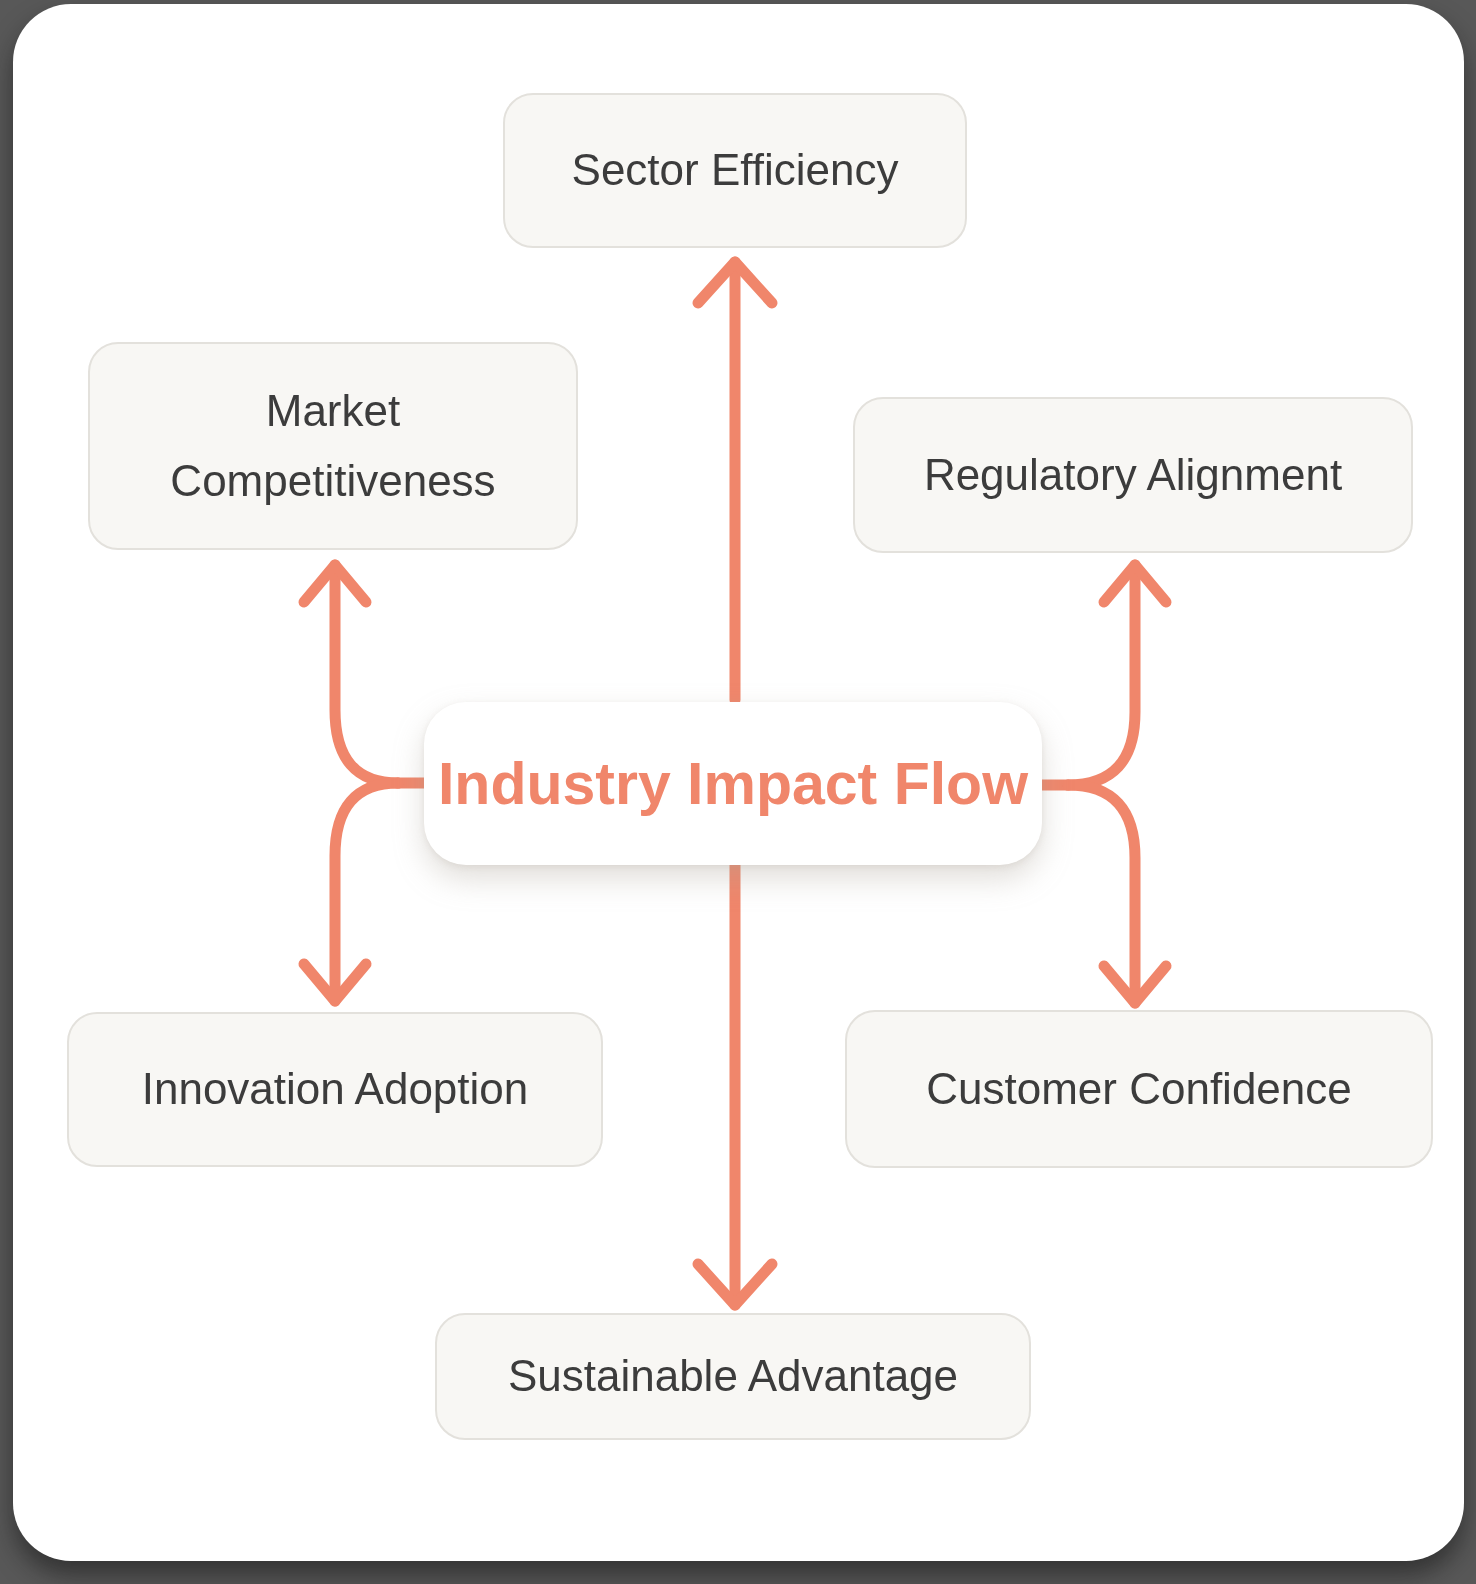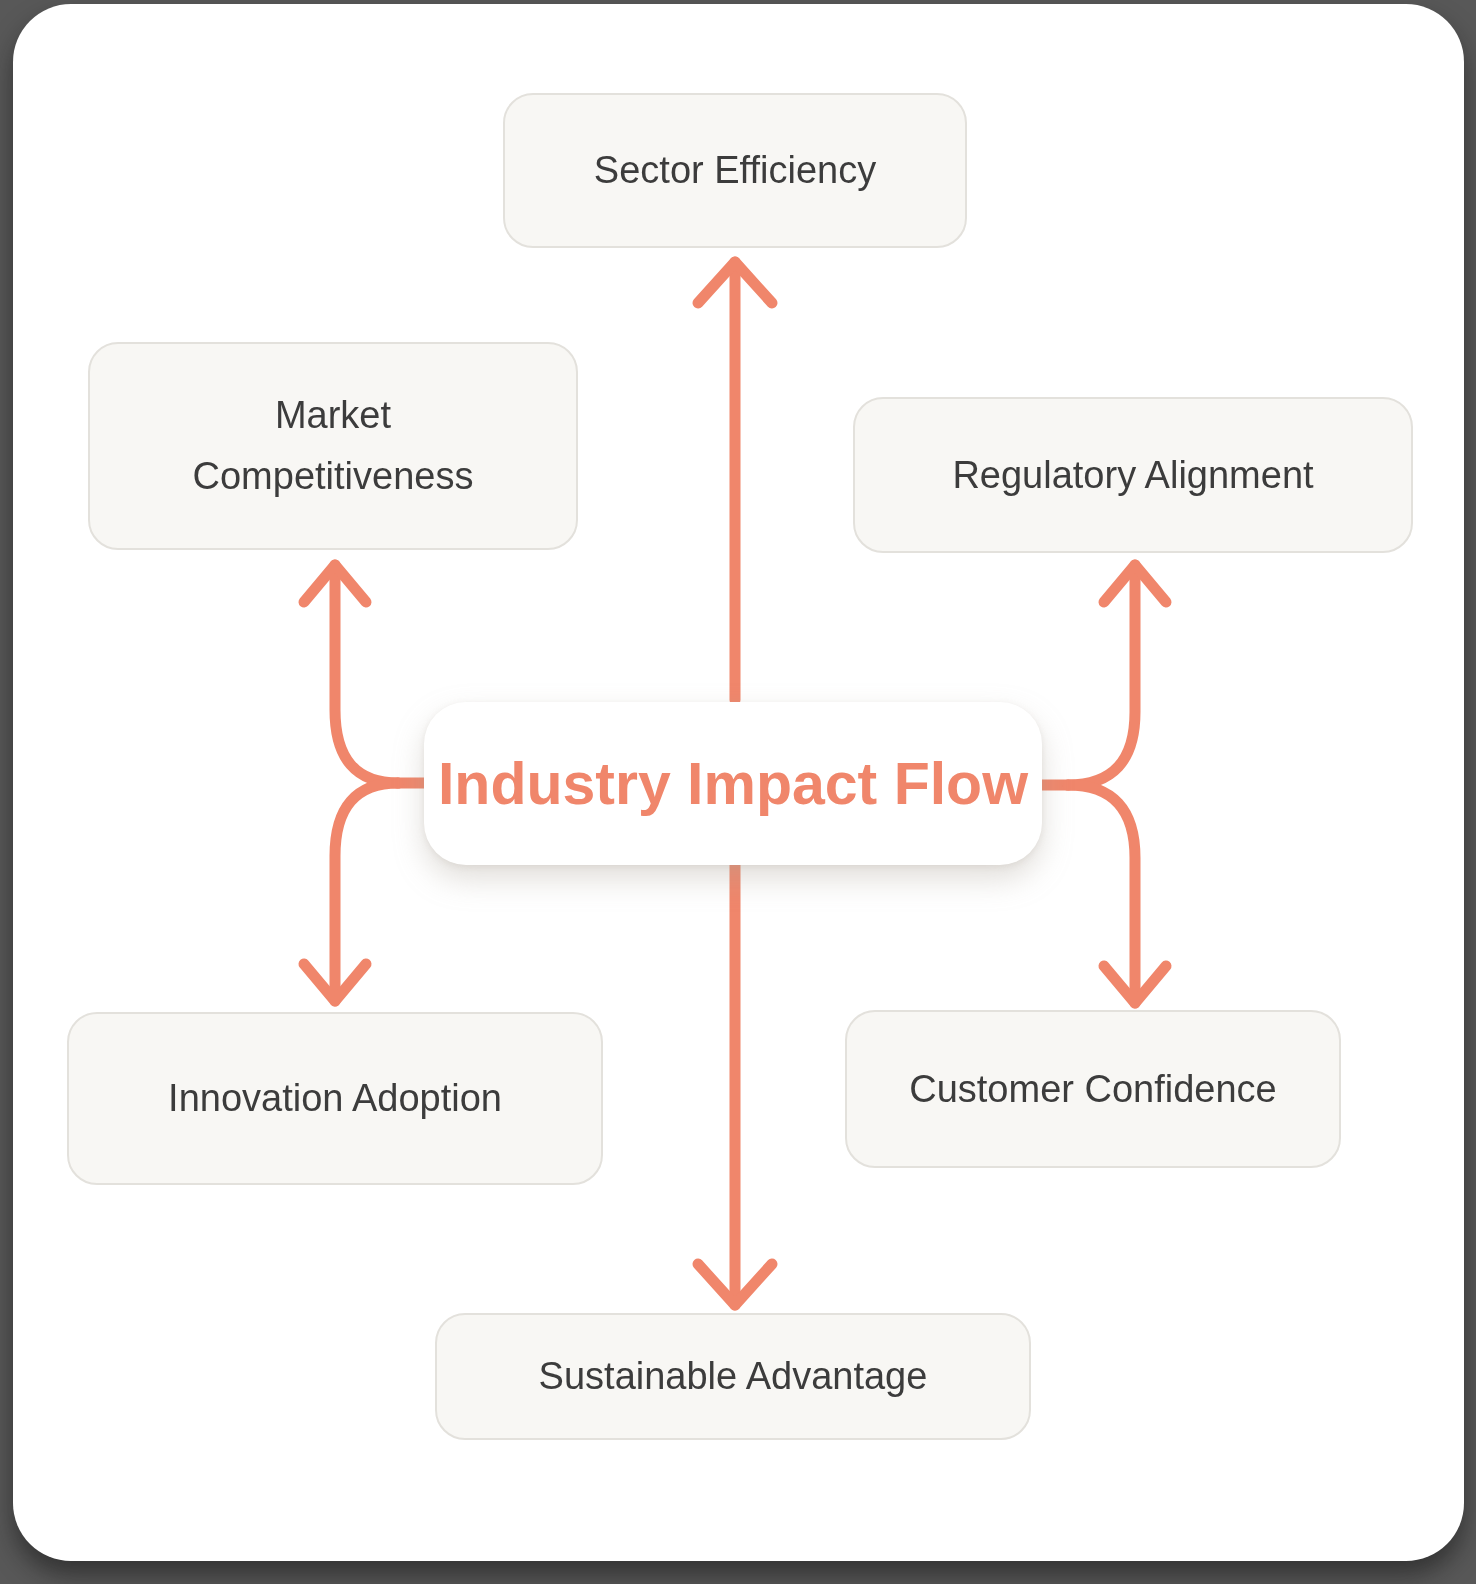--- a/index.html
+++ b/index.html
@@ -27,32 +27,32 @@
   }
   .node {
     position: absolute;
     display: flex;
     align-items: center;
     justify-content: center;
     background: var(--node-bg, #F8F7F4);
     border: 2px solid var(--node-border, #E3E1DC);
     border-radius: 30px;
     color: var(--node-text, #3C3C3C);
-    font-size: 38px;
+    font-size: 44px;
     text-align: center;
     box-sizing: border-box;
     line-height: 1.6;
   }
   .node .label { display: block; }
   #node-sector-efficiency      { left: 490px; top:   89px; width: 464px; height: 155px; }
   #node-market-competitiveness { left:  75px; top:  338px; width: 490px; height: 208px; }
   #node-market-competitiveness .label { max-width: 380px; }
   #node-regulatory-alignment   { left: 840px; top:  393px; width: 560px; height: 156px; }
-  #node-innovation-adoption    { left:  54px; top: 1008px; width: 536px; height: 173px; }
-  #node-customer-confidence    { left: 832px; top: 1006px; width: 496px; height: 158px; }
+  #node-innovation-adoption    { left:  54px; top: 1008px; width: 536px; height: 155px; }
+  #node-customer-confidence    { left: 832px; top: 1006px; width: 588px; height: 158px; }
   #node-sustainable-advantage  { left: 422px; top: 1309px; width: 596px; height: 127px; }
   #node-center {
     position: absolute;
     left: 411px;
     top: 698px;
     width: 618px;
     height: 163px;
     display: flex;
     align-items: center;
     justify-content: center;

